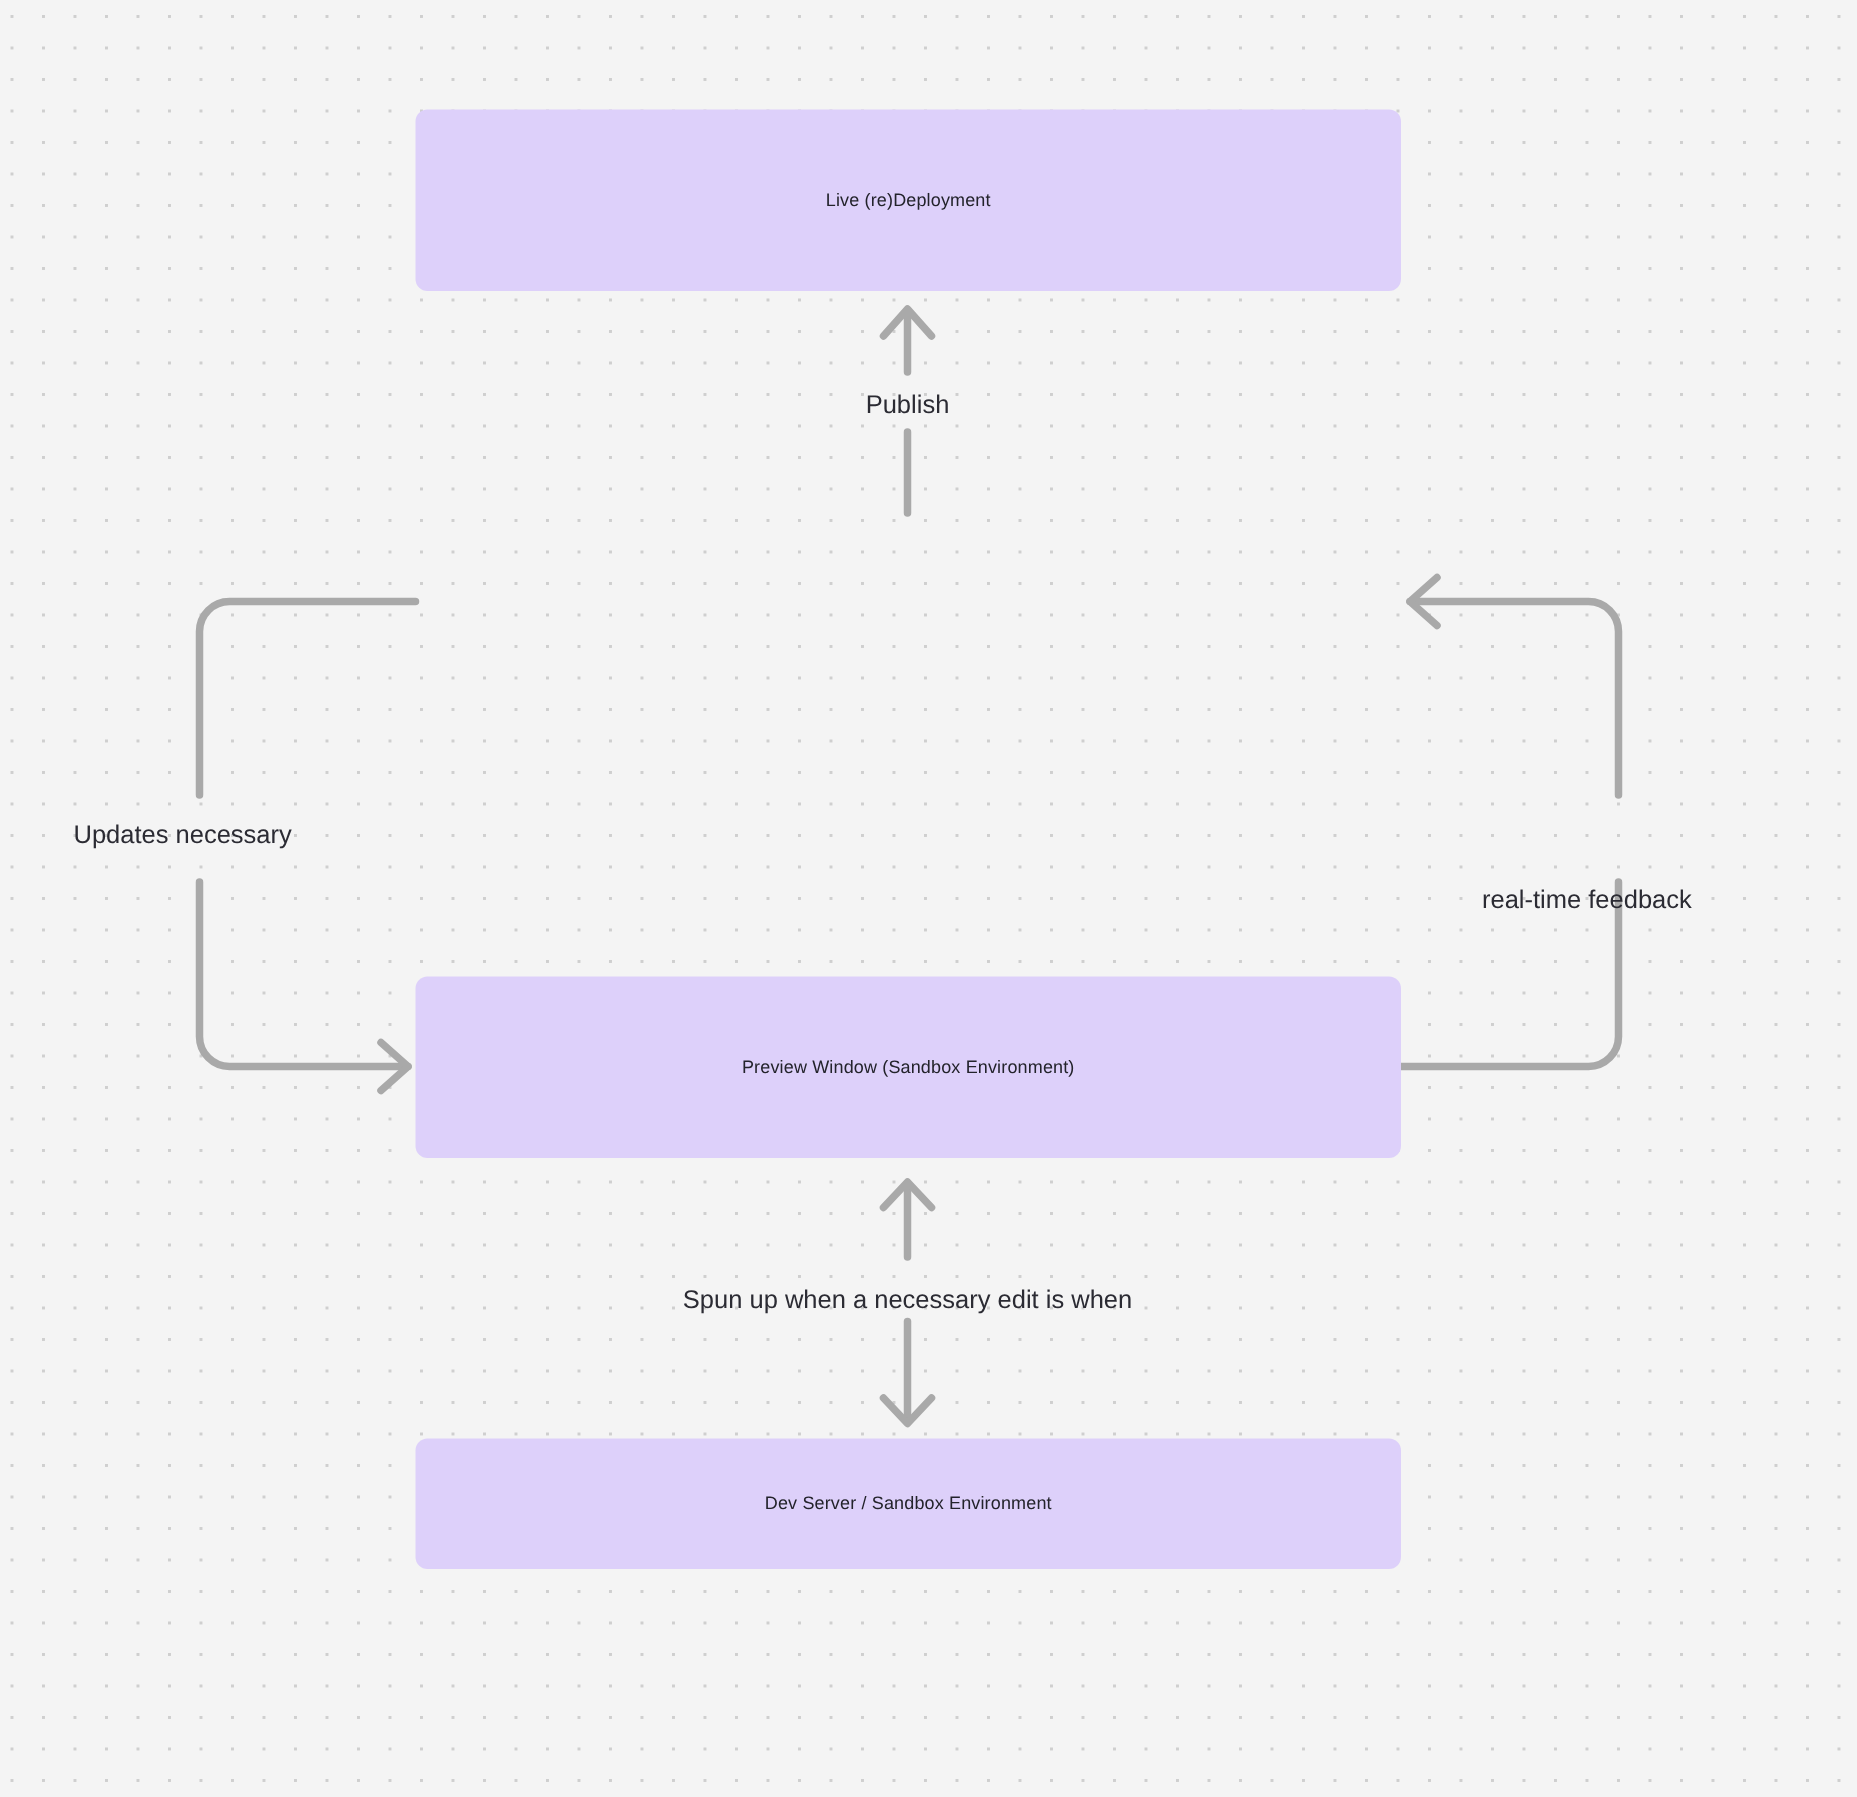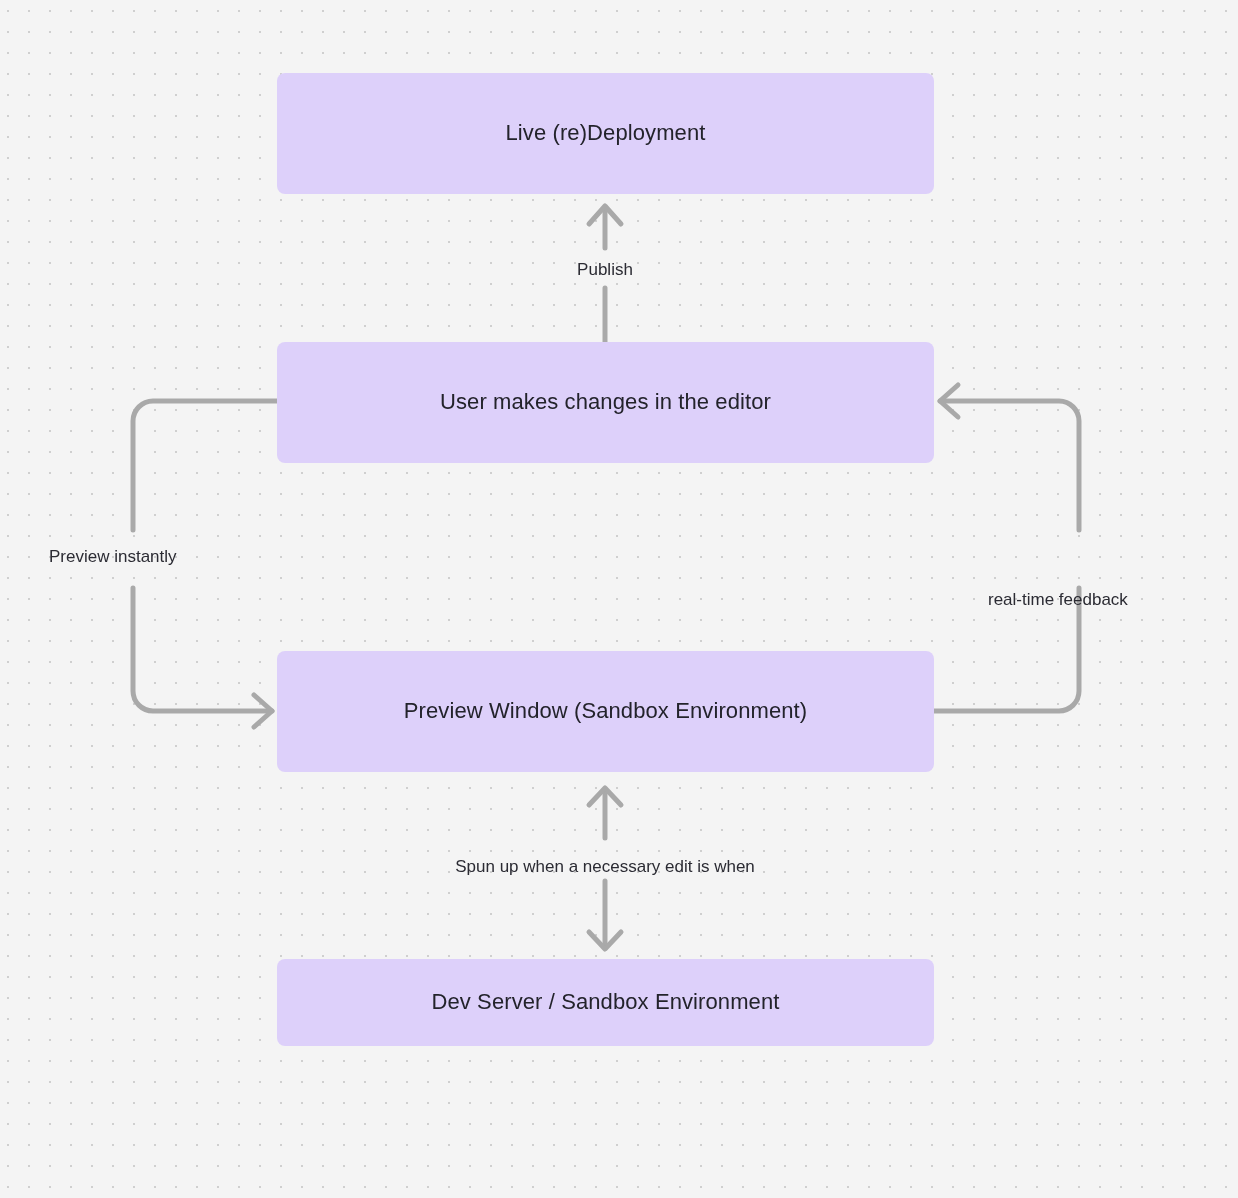--- a/index.html
+++ b/index.html
@@ -32,21 +32,21 @@
   .node {
     position: absolute;
     background: #ddd0fa;
     border-radius: 8px;
     display: flex;
     align-items: center;
     justify-content: center;
     box-sizing: border-box;
   }
   .node-label {
-    font-size: 22px;
+    font-size: 12px;
     color: #23232b;
     letter-spacing: 0.1px;
     text-align: center;
     line-height: 1.3;
     white-space: nowrap;
   }
   .edge-label {
     position: absolute;
     font-size: 17px;
     color: #2b2b33;
@@ -102,33 +102,30 @@
         <path d="M589,932 L605,949 L621,932"></path>
       </g>
 
     </g>
   </svg>
 
   <div class="node" id="node-live">
     <span class="node-label">Live (re)Deployment</span>
   </div>
 
-  <div class="node" id="node-editor">
-    <span class="node-label">User makes changes in the editor</span>
-  </div>
 
   <div class="node" id="node-preview">
     <span class="node-label">Preview Window (Sandbox Environment)</span>
   </div>
 
   <div class="node" id="node-devserver">
     <span class="node-label">Dev Server / Sandbox Environment</span>
   </div>
 
   <div class="edge-label center" id="label-publish">Publish</div>
 
-  <div class="edge-label" id="label-updates">Preview instantly</div>
+  <div class="edge-label" id="label-updates">Updates necessary</div>
 
   <div class="edge-label" id="label-feedback">real-time feedback</div>
 
   <div class="edge-label center" id="label-spunup">Spun up when a necessary edit is when</div>
 
 </div>
 
 </body></html>

